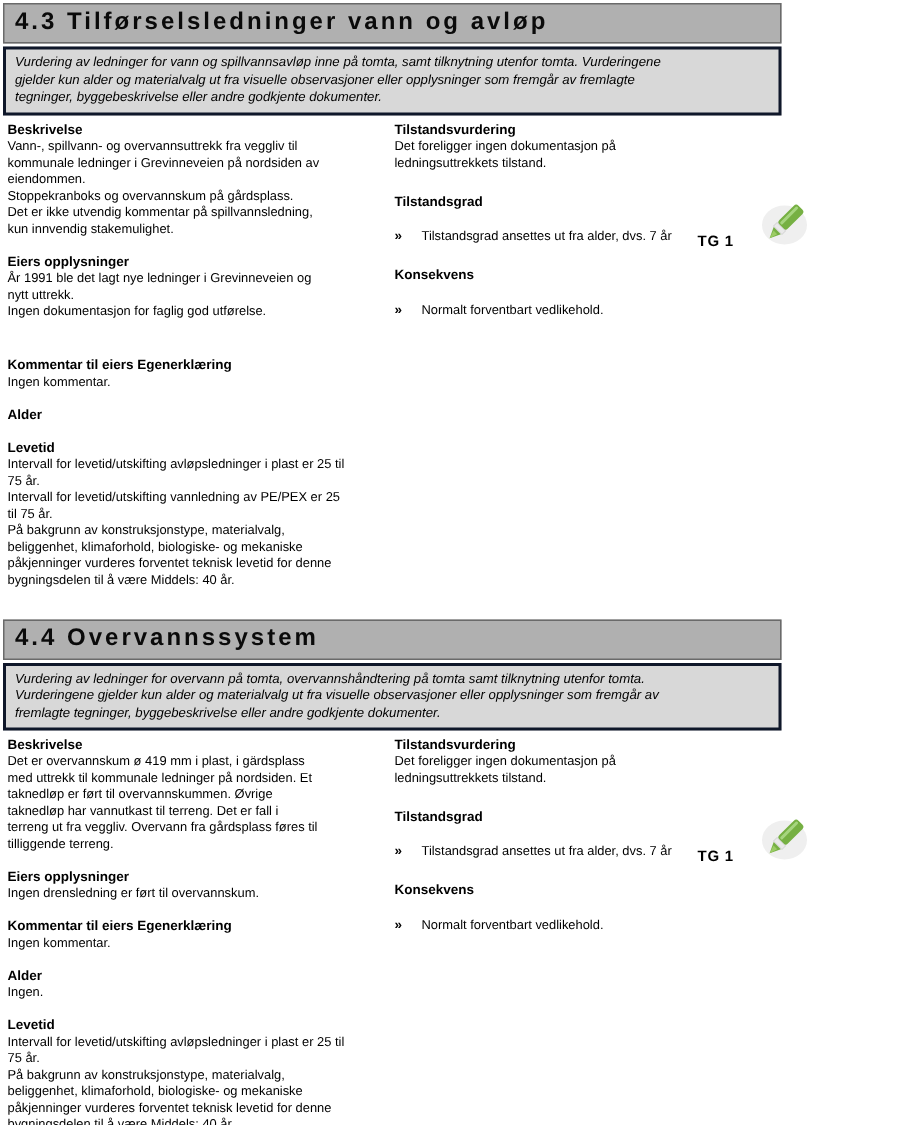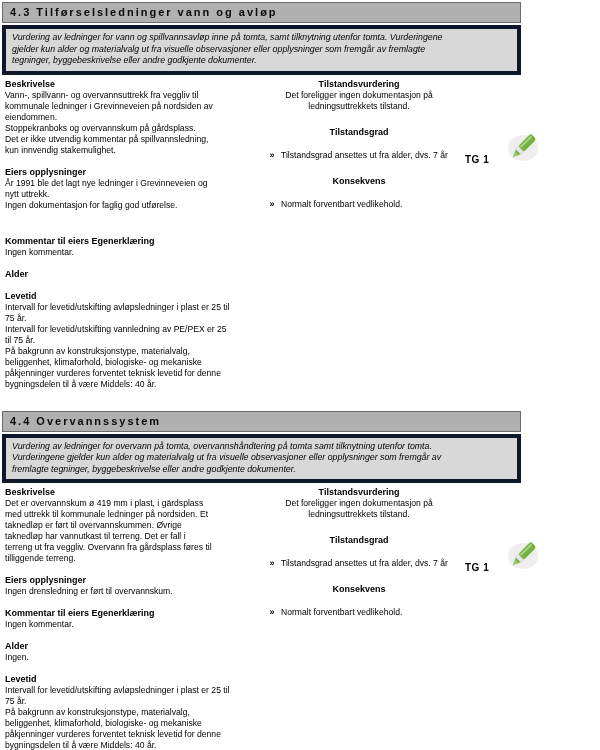--- a/index.html
+++ b/index.html
@@ -11,38 +11,38 @@
   }
   .page { position: relative; width: 600px; height: 750px; padding: 2px 0 0 2px; box-sizing: border-box; }
 
   .section { margin-bottom: 10px; }
 
   .sec-header {
     width: 519px; box-sizing: border-box;
     background: #b0b0b0;
     border: 1px solid #6a6a6a;
     padding: 3px 7px 4px 7px;
-    font-size: 11px; font-weight: bold; letter-spacing: 2px;
+    font-size: 16px; font-weight: bold; letter-spacing: 2px;
     color: #0a0a0a;
     margin-bottom: 2px;
     white-space: nowrap; overflow: hidden;
   }
   .sec-intro {
     width: 519px; box-sizing: border-box;
     background: #d8d8d8;
-    border: 4px solid #0f172a;
+    border: 2px solid #0f172a;
     padding: 3px 6px 4px 6px;
     font-size: 8.8px; font-style: italic; line-height: 11.5px;
     white-space: pre-line;
     margin-bottom: 4px;
   }
 
   .sec-body { display: flex; padding-left: 3px; margin-top: 3px; }
   .col-left  { width: 250px; flex: none; }
-  .col-right { width: 192px; flex: none; margin-left: 8px; text-align: center; }
+  .col-right { width: 192px; flex: none; margin-left: 8px; }
   .col-tg    { width: 130px; flex: none; margin-left: 6px; }
 
   .block { margin-bottom: 11px; }
   .block.gap-lg { margin-top: 25px; }
   .block-heading { font-size: 9px; font-weight: bold; line-height: 11px; }
   .block-text { font-size: 8.6px; line-height: 11px; white-space: pre; }
 
   .block-r { margin-bottom: 15px; }
   .bullet-row { display: flex; margin-top: 12px; font-size: 8.6px; line-height: 11px; }
   .bullet-glyph { font-weight: bold; width: 18px; flex: none; font-size: 9px; }

